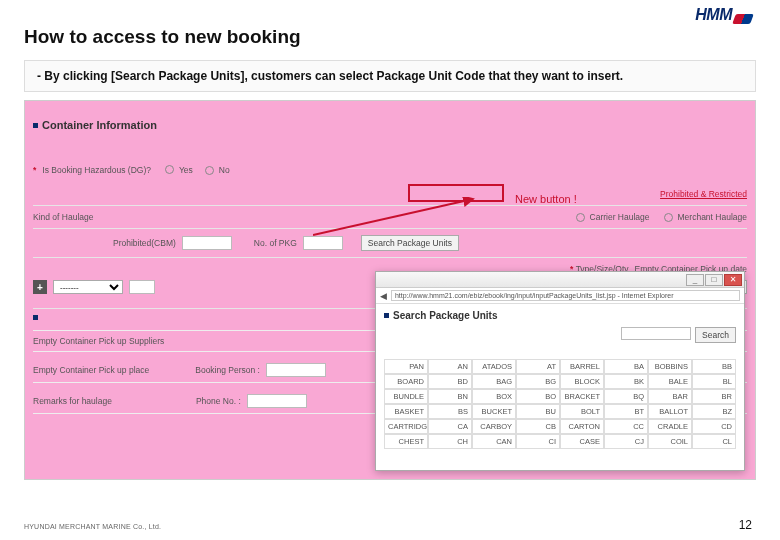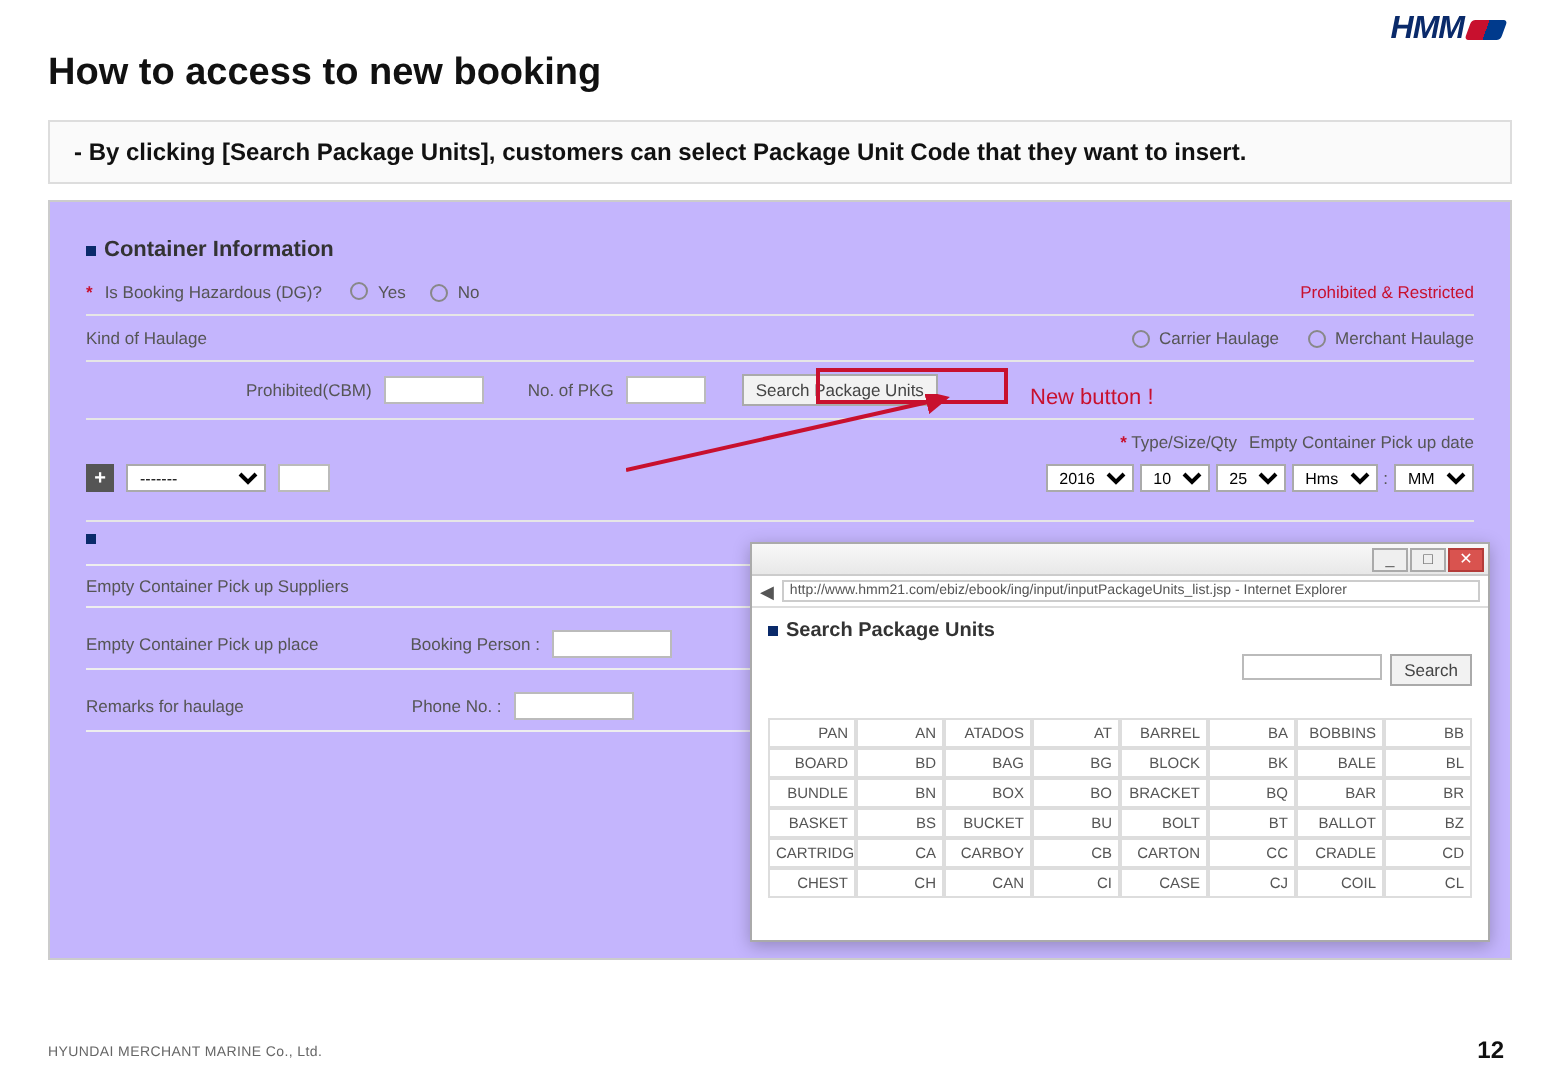--- a/index.html
+++ b/index.html
@@ -1,49 +1,49 @@
 <!DOCTYPE html>
 <html><head>
 <meta charset="utf-8">
 <style>
   * { box-sizing: border-box; margin: 0; padding: 0; }
   body { width: 780px; height: 540px; font-family: Arial, sans-serif; background: #fff; position: relative; overflow: hidden; }
   .page { padding: 12px 24px; }
-  .logo { position: absolute; top: 6px; right: 28px; display: flex; align-items: center; gap: 2px; }
+  .logo { position: absolute; top: 6px; right: 28px; display: flex; align-items: flex-end; gap: 2px; }
   .logo-text { font-weight: 900; font-style: italic; color: #0a2a6a; font-size: 16px; letter-spacing: -0.5px; }
   .logo-swoosh { display:inline-block; width: 18px; height: 10px; background: linear-gradient(90deg,#c8102e 50%,#003a8c 50%); transform: skewX(-20deg); border-radius: 2px; }
   h1 { font-size: 19px; font-weight: 900; color: #111; margin: 14px 0 12px 0; }
   .instruction-box { border: 1px solid #ddd; background: #fafafa; padding: 8px 12px; font-size: 12px; font-weight: 700; color: #111; margin-bottom: 8px; }
-  .app-frame { border: 1px solid #ccc; background: #c4b5fd; height: 380px; position: relative; padding: 14px 18px; font-size: 9px; color: #555; overflow:hidden;}
+  .app-frame { border: 1px solid #ccc; background: #f9a8d4; height: 380px; position: relative; padding: 14px 8px; font-size: 9px; color: #555; overflow:hidden;}
   .section-title { font-size: 11px; font-weight: 700; color: #333; margin: 4px 0 10px; display:flex; align-items:center; gap:4px;}
   .bullet { width:5px; height:5px; background:#0a2a6a; display:inline-block;}
   .row { display:flex; align-items:center; gap:6px; margin-bottom:6px; font-size:8.5px; }
   .req { color:#c8102e; font-weight:700; }
   .faux-radio { width:9px; height:9px; border:1px solid #888; border-radius:50%; display:inline-block; margin-right:2px; vertical-align:middle;}
-  .link-red { color:#c8102e; font-size:8.5px; margin-left:auto; }
+  .link-red { color:#c8102e; text-decoration:underline; font-size:8.5px; margin-left:auto;margin-top:48px; }
   .divider { border-top:1px solid #e6e6e6; margin:6px 0; }
   .faux-input { border:1px solid #bbb; background:#fff; height:14px; display:inline-block; }
   .faux-btn { border:1px solid #aaa; background:#f2f2f2; padding:2px 6px; font-size:8.5px; color:#444; cursor:pointer; }
   .annot { position:absolute; color:#c8102e; font-size:11px; font-weight:400; }
   .arrow { position:absolute; pointer-events:none; }
   .tbl-row { display:flex; }
   .tbl-row span { border:1px solid #ddd; padding:2px 3px; font-size:7.5px; flex:1; text-align:right; background:#fff; min-width:0; overflow:hidden; white-space:nowrap;}
   .plus-btn { width:14px; height:14px; background:#555; color:#fff; display:inline-flex; align-items:center; justify-content:center; font-size:10px; font-weight:700;}
   .popup { position:absolute; right:10px; bottom:8px; width:370px; height:200px; background:#fff; border:1px solid #aaa; box-shadow:0 2px 8px rgba(0,0,0,0.25); }
   .popup-bar { height:16px; background:linear-gradient(#f8f8f8,#e8e8e8); border-bottom:1px solid #ccc; display:flex; align-items:center; justify-content:flex-end; gap:1px; padding:0 2px;}
   .win-btn { width:18px; height:12px; border:1px solid #aaa; font-size:8px; display:flex; align-items:center; justify-content:center; background:#efefef; cursor:pointer;}
   .win-btn.red { background:#d9534f; color:#fff; border-color:#b43c39;}
   .url-row { display:flex; align-items:center; padding:2px 4px; border-bottom:1px solid #ddd; gap:4px;}
   .url-row .url { flex:1; border:1px solid #ccc; font-size:7px; padding:1px 3px; color:#555; overflow:hidden; white-space:nowrap;}
   .popup-body { padding:6px 8px; }
   .popup-title { font-size:10px; font-weight:700; color:#333; display:flex; align-items:center; gap:4px; margin-bottom:6px;}
   .popup-search { display:flex; justify-content:flex-end; margin-bottom:16px;}
   .mini-input { border:1px solid #bbb; width:70px; height:13px;}
   .footer-co { position:absolute; left:24px; bottom:10px; font-size:7px; color:#666; letter-spacing:0.2px;}
-  .footer-pg { position:absolute; right:28px; bottom:8px; font-size:12px; font-weight:700; color:#111;}
+  .footer-pg { position:absolute; right:28px; bottom:8px; font-size:12px; font-weight:400; color:#111;}
   .sel { border:1px solid #aaa; background:#fff; font-size:8px; height:14px; padding:0 2px;}
 </style>
 </head>
 <body>
 
 <div class="page">
   <div class="logo">
     <span class="logo-text">HMM</span>
     <span class="logo-swoosh"></span>
   </div>

